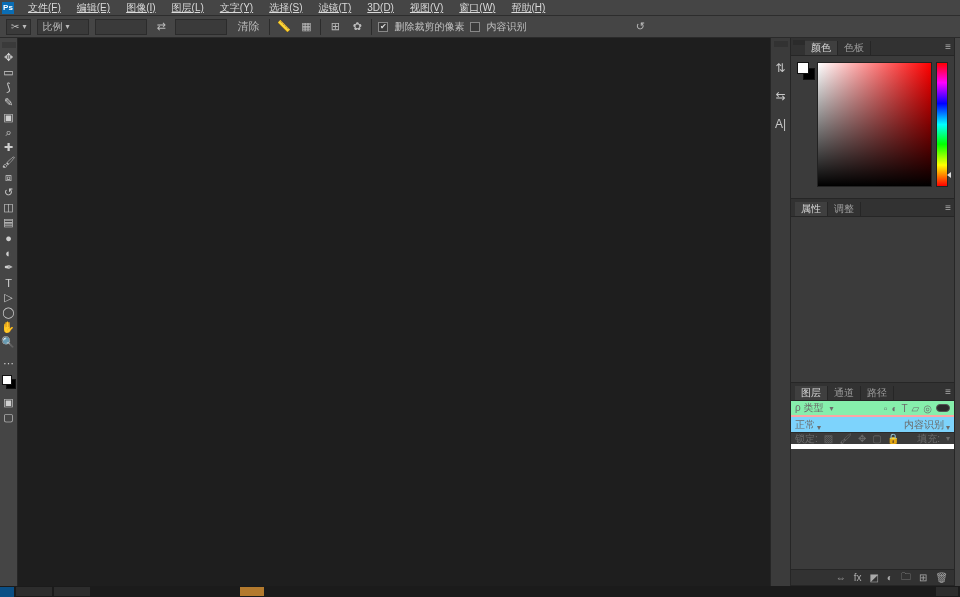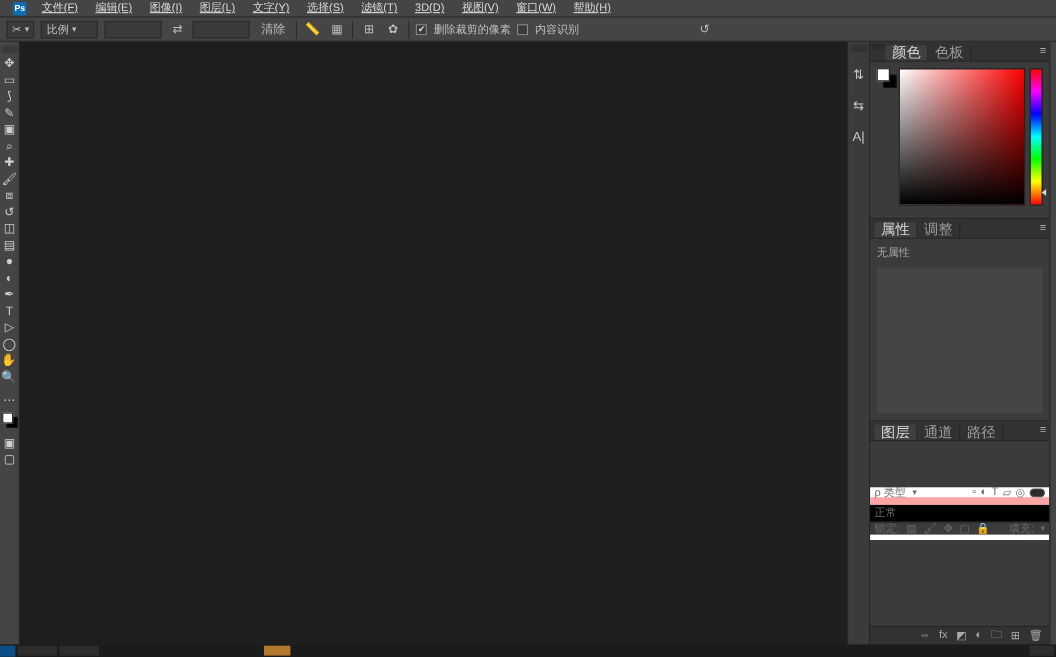--- a/index.html
+++ b/index.html
@@ -1,18 +1,18 @@
 <!DOCTYPE html>
 <html><head>
 <meta charset="utf-8">
 <style>
   * { box-sizing: border-box; margin: 0; padding: 0; user-select: none; }
   html, body { width: 960px; height: 597px; overflow: hidden; font-family: "Tahoma","Microsoft YaHei",sans-serif; font-size: 10px; color: #bdbdbd; background: #1e1e1e; }
   
-  .menubar { height: 15px; background: #454545; display: flex; align-items: center; padding-left: 12px; color: #d9d9d9; font-size: 10px; }
+  .menubar { height: 15px; background: #454545; display: flex; align-items: center; padding-left: 2px; color: #d9d9d9; font-size: 10px; }
   .ps-logo { width: 12px; height: 12px; background:#0a6db4; color:#fff; display:flex;align-items:center;justify-content:center;font-size:8px;font-weight:bold;margin-right:6px;}
   .menuitem { padding: 0 8px; line-height:15px; height:15px; cursor:default;text-decoration:underline;}
   
   .optbar { height:23px; background:#454545; border-top:1px solid #2d2d2d; border-bottom:1px solid #2a2a2a; display:flex; align-items:center; padding-left:6px; gap:6px; color:#c0c0c0; font-size:10px;}
   .optdrop { height:16px; background:#3a3a3a; border:1px solid #2b2b2b; display:flex; align-items:center; padding:0 4px; gap:3px;}
   .optdrop .caret { font-size:8px; color:#bbb;}
   .numfield{ width:52px;height:16px;background:#3a3a3a;border:1px solid #2b2b2b;}
   .iconbtn{width:16px;height:16px;display:flex;align-items:center;justify-content:center;color:#bbb;font-size:11px;}
   .sep-v{width:1px;height:16px;background:#2b2b2b;}
   .chk{width:10px;height:10px;border:1px solid #888;background:#3a3a3a;display:inline-flex;align-items:center;justify-content:center;}
@@ -32,40 +32,40 @@
   .canvas{flex:1;background:#1e1e1e;}
   
   .dockstrip{width:20px;background:#3b3b3b;border-left:1px solid #262626;display:flex;flex-direction:column;align-items:center;padding-top:3px;gap:14px;}
   .dockcollapse{width:14px;height:6px;background:#323232;}
   .dockicon{font-size:12px;color:#c7c7c7;}
   
   .panels{width:164px;display:flex;flex-direction:column;background:#3b3b3b;border-left:1px solid #262626;}
   .panel{display:flex;flex-direction:column;border-bottom:1px solid #262626;}
   .tabrow{height:18px;background:#323232;display:flex;align-items:flex-end;border-bottom:1px solid #262626;position:relative;}
   .tabrow .collapse{position:absolute;left:2px;top:2px;width:12px;height:5px;background:#2b2b2b;}
-  .tab{height:14px;padding:0 6px;font-size:13px;color:#9e9e9e;background:#323232;display:flex;align-items:center;border-right:1px solid #262626;}
+  .tab{height:14px;padding:0 6px;font-size:10px;color:#9e9e9e;background:#323232;display:flex;align-items:center;border-right:1px solid #262626;}
   .tab.active{background:#3f3f3f;color:#d8d8d8;}
   .tabrow .menu{position:absolute;right:3px;top:3px;color:#aaa;font-size:10px;}
   
   .colorbody{height:142px;background:#3b3b3b;display:flex;gap:4px;padding:6px 6px;}
   .fgbg{width:16px;position:relative;}
   .fgbg .fg{position:absolute;top:0;left:0;width:12px;height:12px;background:#fff;border:1px solid #111;}
   .fgbg .bg{position:absolute;top:6px;left:6px;width:12px;height:12px;background:#000;border:1px solid #111;}
   .satval{flex:1;height:125px;border:1px solid #222;background:
       linear-gradient(to top, #000, rgba(0,0,0,0)),
       linear-gradient(to right, #fff, #ff0000);}
   .huebar{width:12px;height:125px;border:1px solid #222;background:linear-gradient(to bottom,#ff0000,#ff00ff 16%,#0000ff 33%,#00ffff 50%,#00ff00 66%,#ffff00 83%,#ff0000);position:relative;}
   .huebar .cursor{position:absolute;right:-4px;bottom:8px;width:0;height:0;border-top:3px solid transparent;border-bottom:3px solid transparent;border-right:4px solid #ddd;}
   
   .propbody{flex:1;background:#3b3b3b;padding:6px;font-size:10px;color:#a5a5a5;display:flex;flex-direction:column;}
   
-  .layerbar{height:16px;background:#ffffff;display:flex;align-items:center;padding:0 4px;gap:6px;font-size:10px;color:#9a9a9a;border-bottom:7px solid #fca5a5;margin-top:42px;}
+  .layerbar{height:16px;background:#86efac;display:flex;align-items:center;padding:0 4px;gap:6px;font-size:10px;color:#9a9a9a;border-bottom:2px solid #fca5a5;}
   .layerbar .filterbtns{margin-left:auto;display:flex;gap:4px;align-items:center;}
   .pill{width:14px;height:8px;border-radius:4px;background:#2b2b2b;border:1px solid #555;}
-  .layerbar2{height:16px;background:#000000;display:flex;align-items:flex-start;padding:0 4px;font-size:10px;color:#8f8f8f;border-bottom:1px solid #2b2b2b;flex-direction:column;}
+  .layerbar2{height:16px;background:#7dd3fc;display:flex;align-items:flex-end;padding:0 4px;font-size:10px;color:#8f8f8f;border-bottom:1px solid #2b2b2b;}
   .layerbar3{height:16px;background:#3b3b3b;display:flex;align-items:center;padding:0 4px;font-size:10px;color:#8f8f8f;border-bottom:5px solid #ffffff;gap:6px;}
   .layer-empty{flex:1;background:#3b3b3b;}
   .layer-footer{height:16px;background:#323232;display:flex;align-items:center;justify-content:flex-end;gap:8px;padding:0 6px;color:#aaa;font-size:10px;border-top:1px solid #262626;}
   
   .taskbar{position:absolute;left:0;right:0;bottom:0;height:11px;background:#1b1b1b;display:flex;align-items:center;}
   .taskbar .start{width:14px;height:10px;background:#0b4f85;}
   .taskbar .tb-item{width:36px;height:9px;margin-left:2px;background:#2d2d2d;}
   .taskbar .tb-item.hl{background:#b37a2e;width:24px;margin-left:150px;}
   .taskbar .gap{flex:1;}
   .taskbar .tray{width:22px;height:9px;background:#2d2d2d;margin-right:2px;}
@@ -184,24 +184,20 @@
       </div>
     </div>
 
     <div class="panel" style="flex:1">
       <div class="tabrow">
         <div style="width:4px"></div>
         <div class="tab active">属性</div>
         <div class="tab">调整</div>
         <div class="menu">≡</div>
       </div>
-      <div class="propbody">
-        <span>无属性</span>
-        <div class="light" style="flex:1;margin-top:6px;background:#454545;"></div>
-      </div>
     </div>
 
     <div class="panel" style="flex:1.1">
       <div class="tabrow">
         <div style="width:4px"></div>
         <div class="tab active">图层</div>
         <div class="tab">通道</div>
         <div class="tab">路径</div>
         <div class="menu">≡</div>
       </div>

